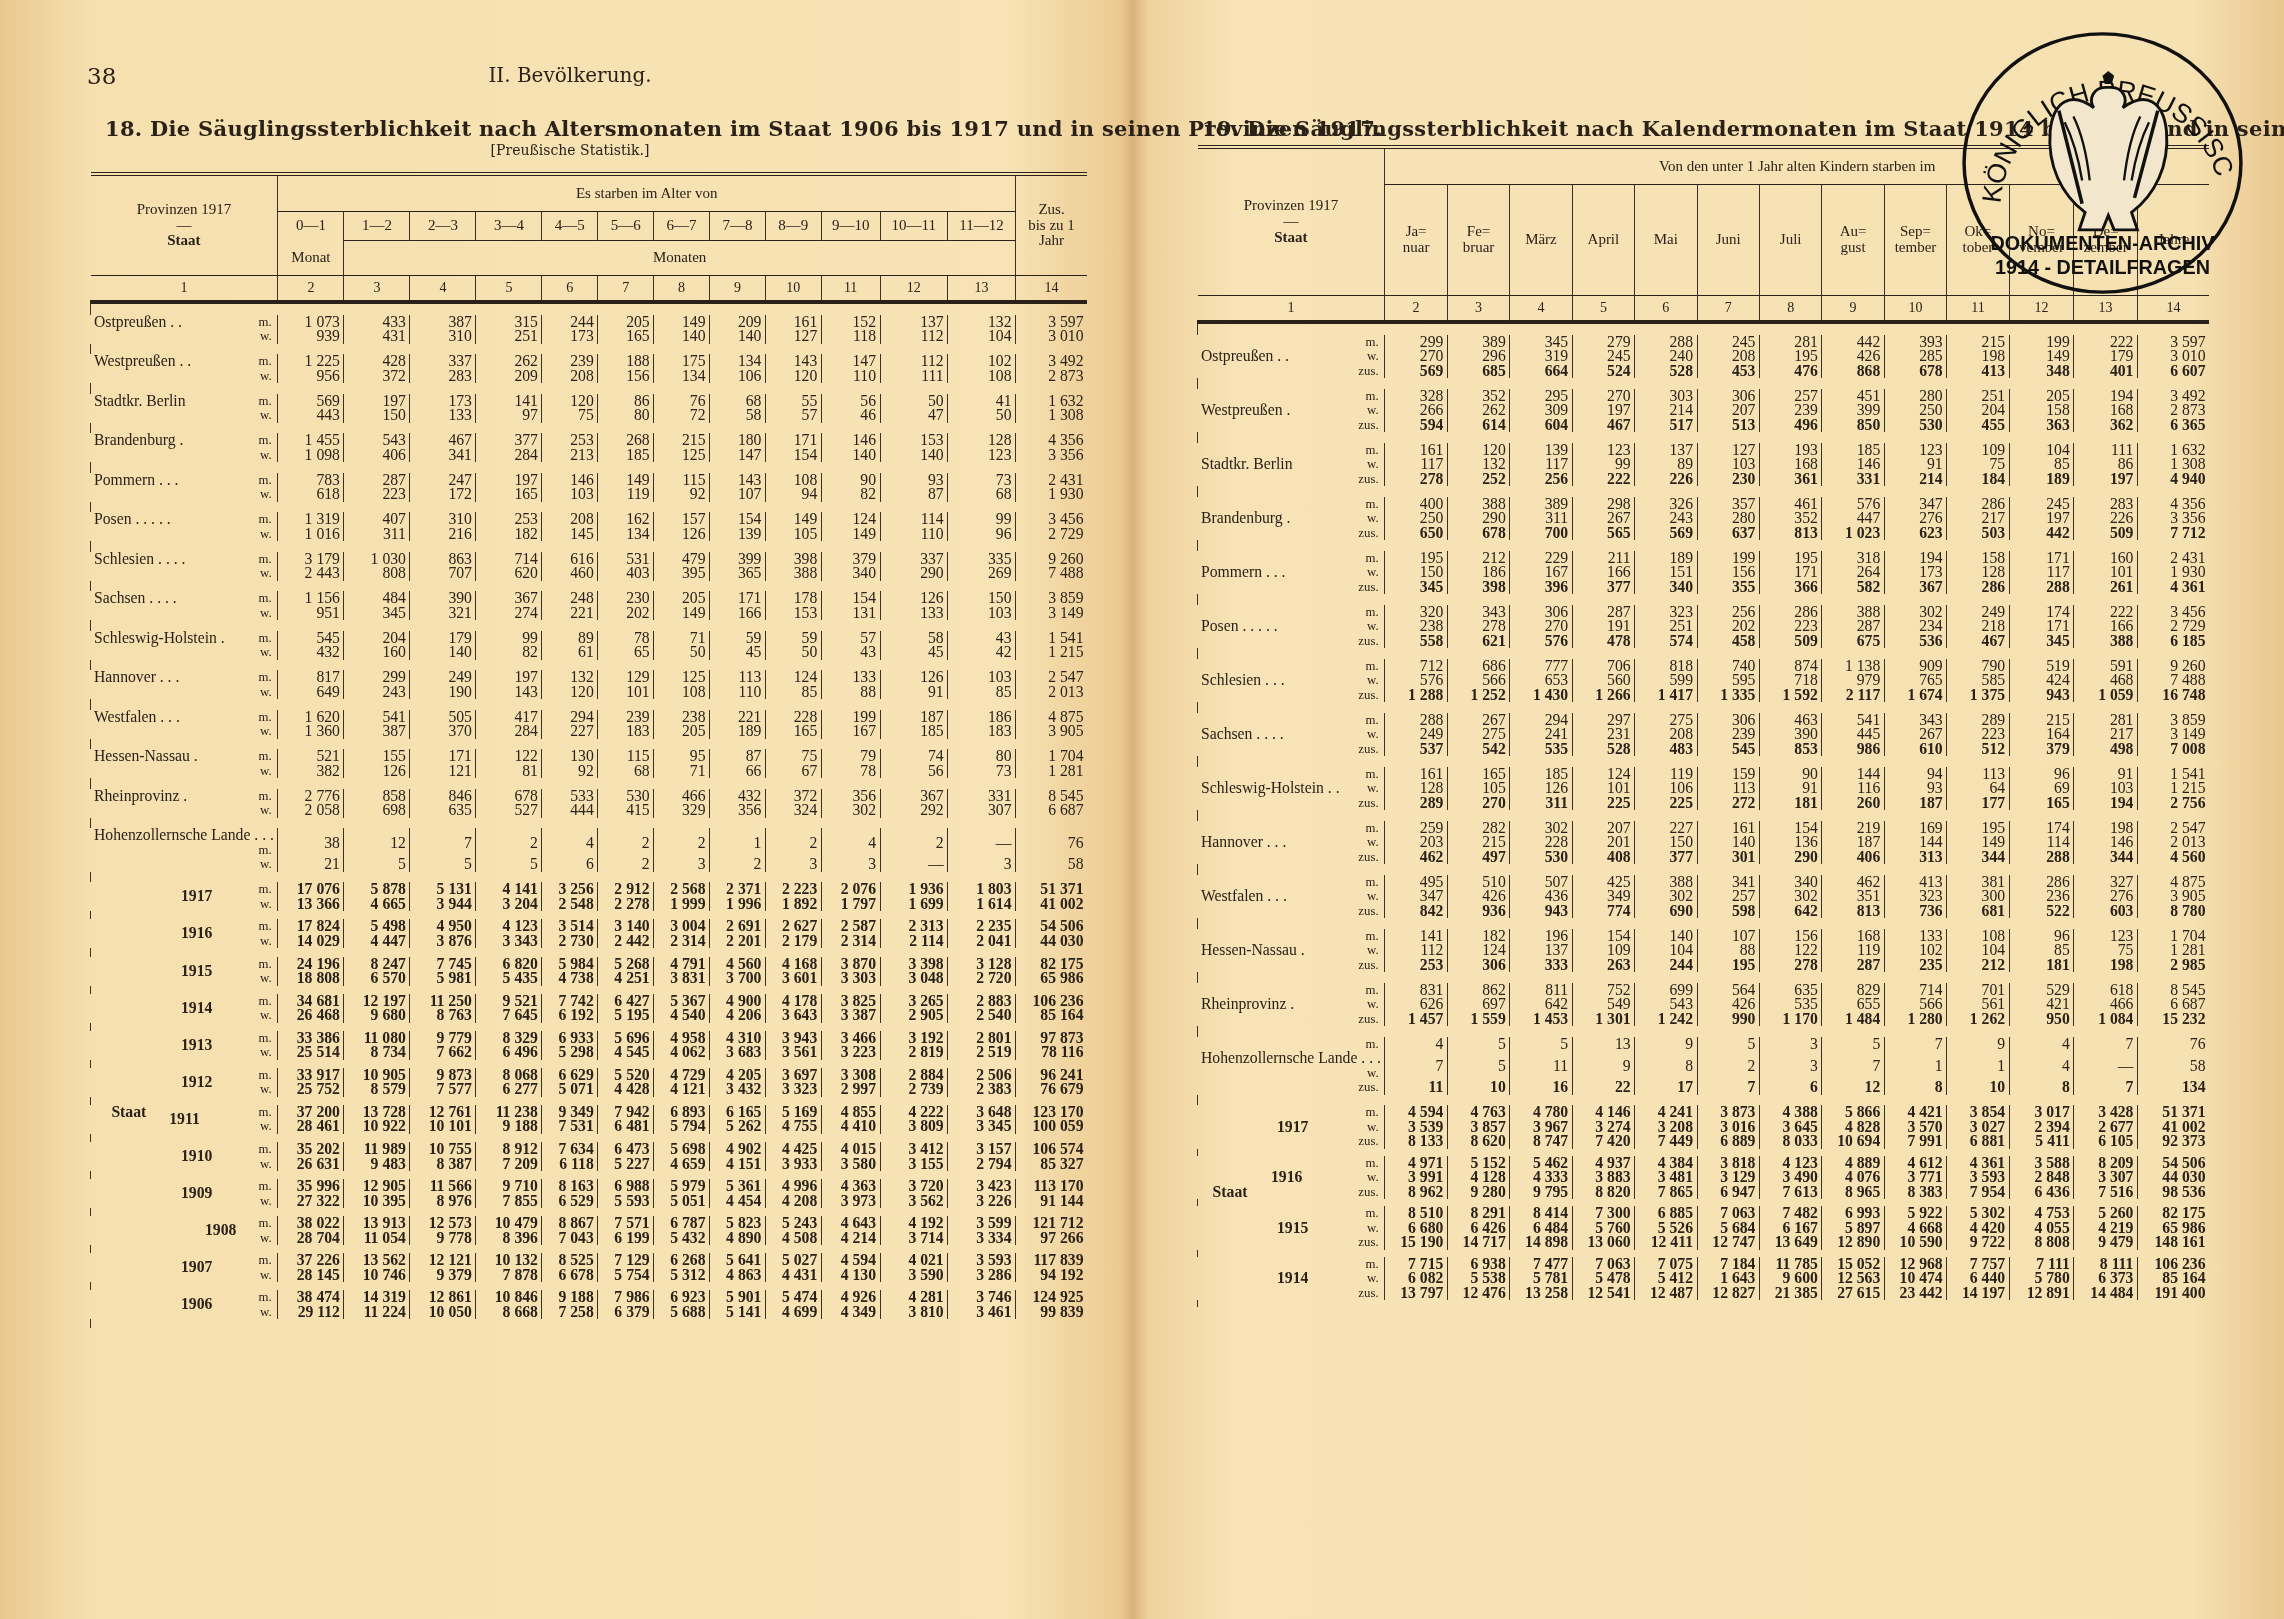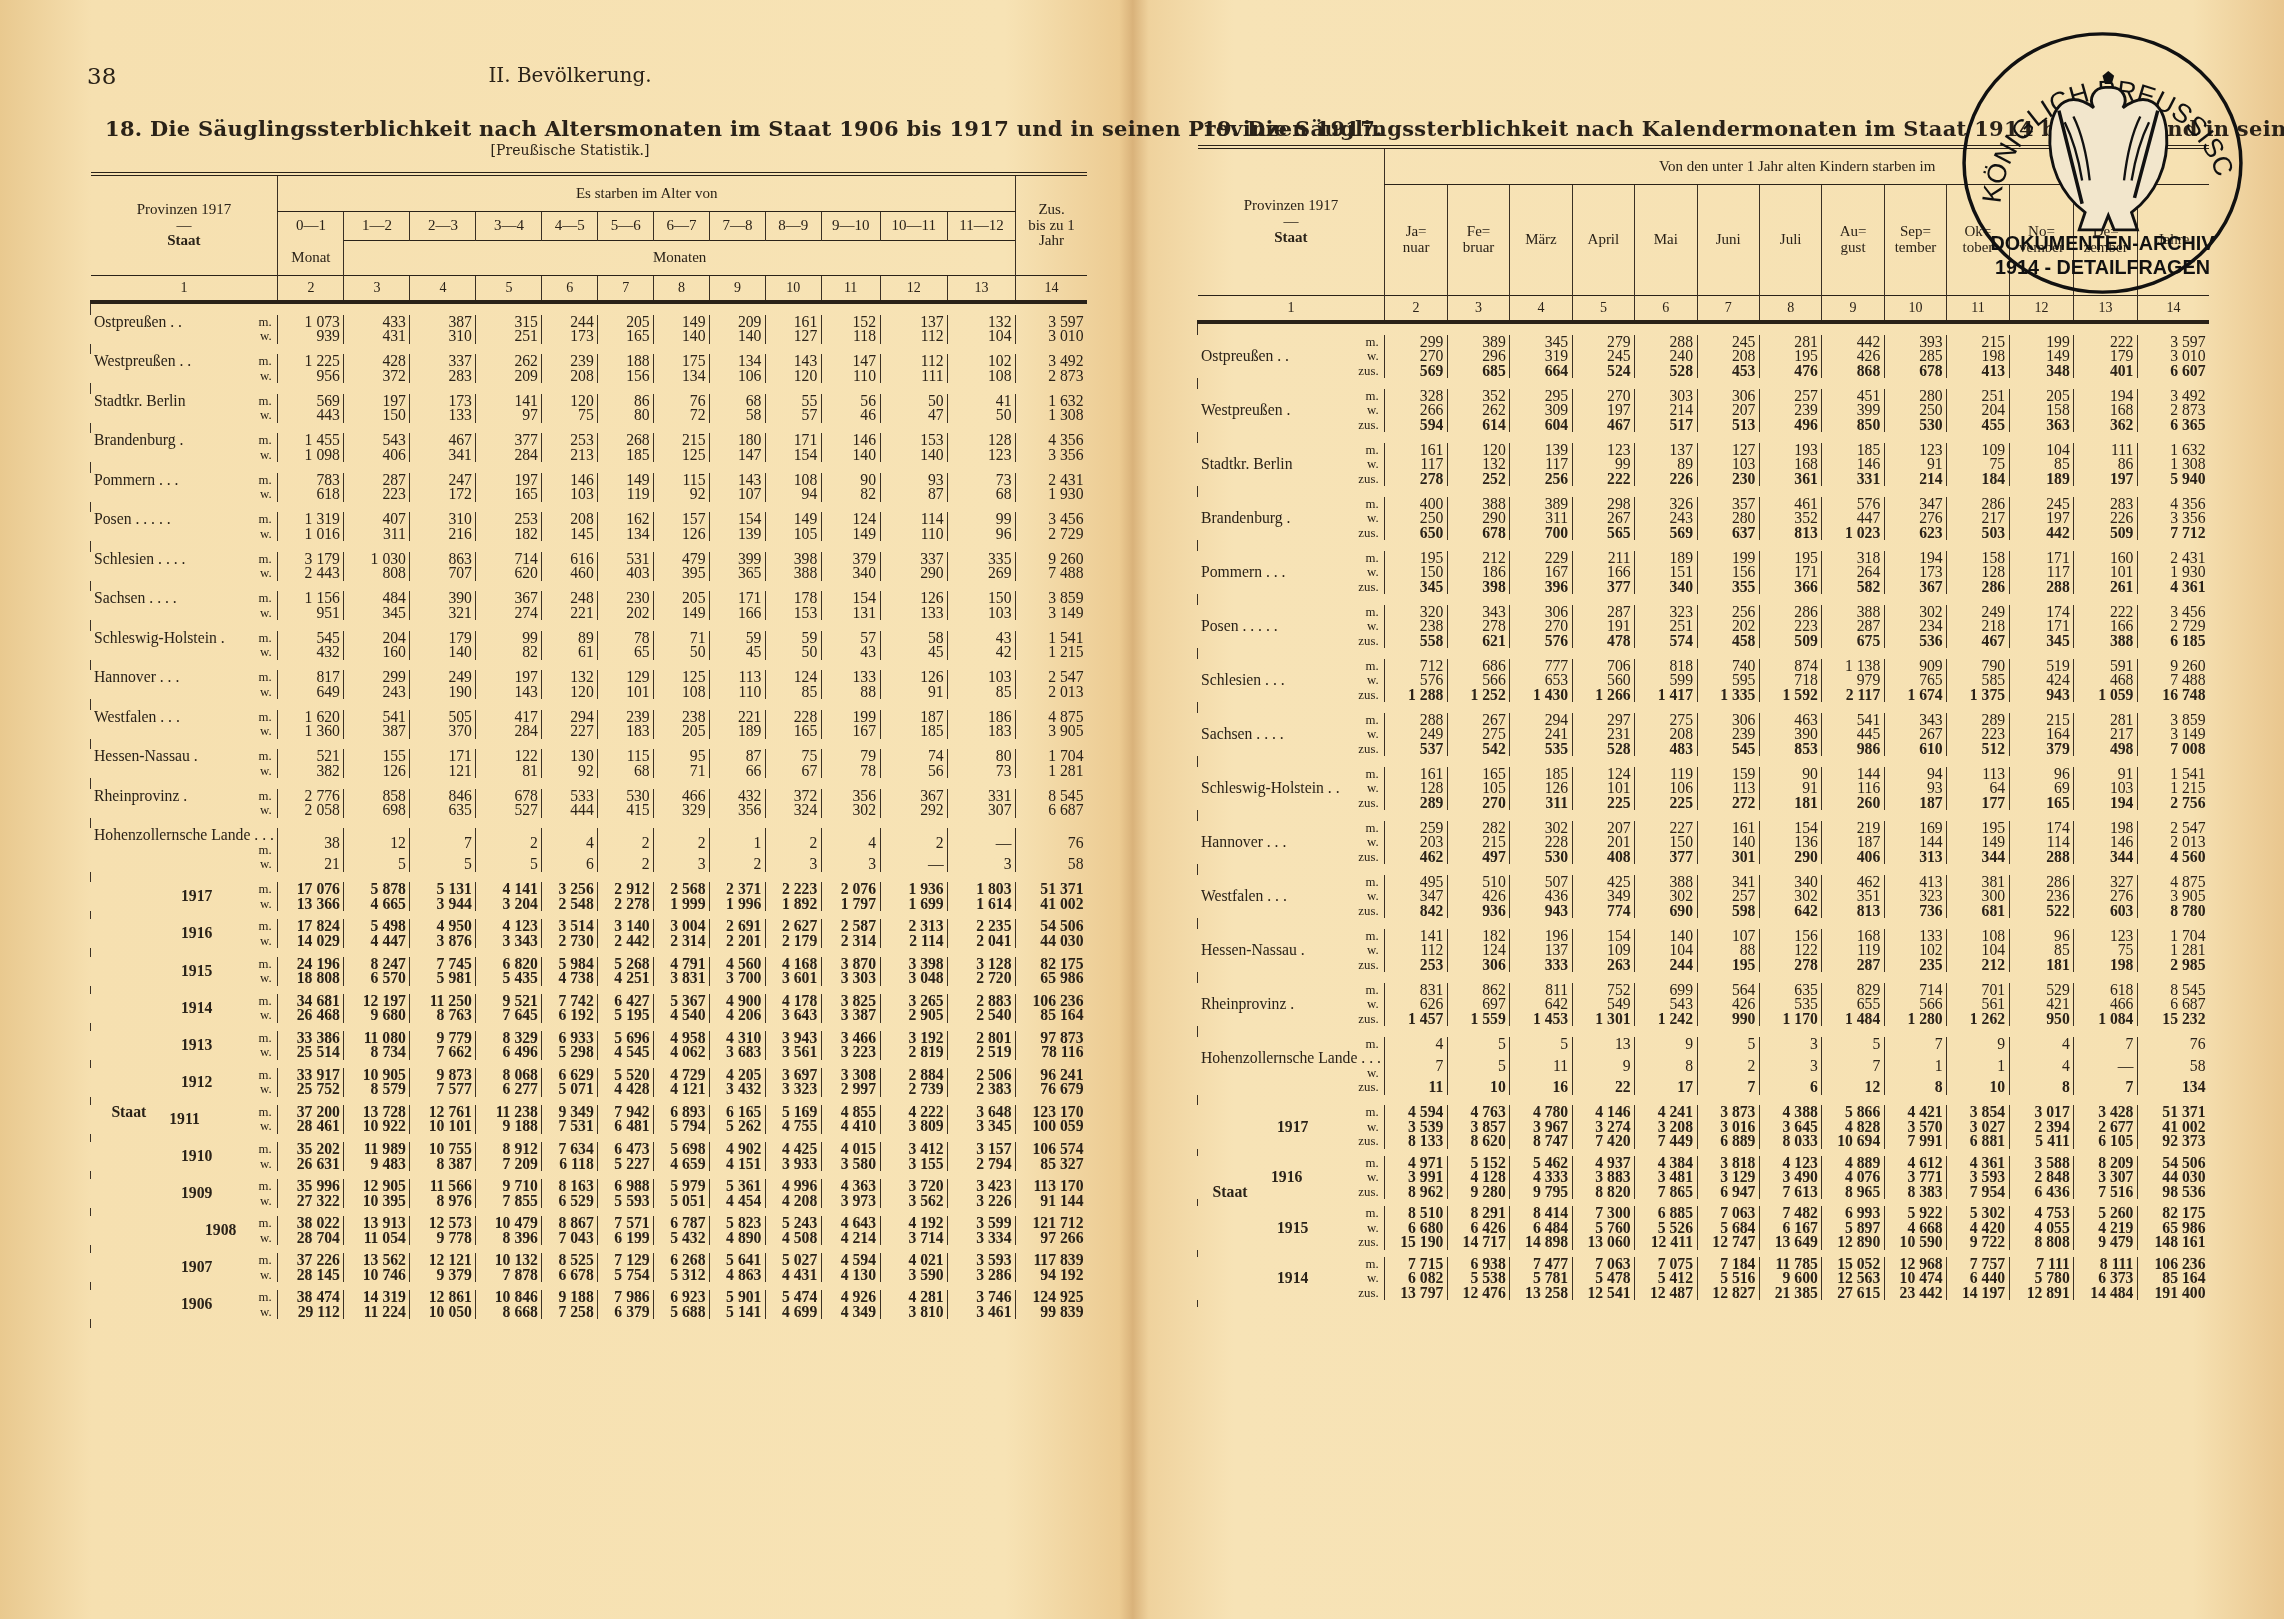--- a/index.html
+++ b/index.html
@@ -1300,21 +1300,21 @@
             <td class="num">256</td>
             <td class="num">222</td>
             <td class="num">226</td>
             <td class="num">230</td>
             <td class="num">361</td>
             <td class="num">331</td>
             <td class="num">214</td>
             <td class="num">184</td>
             <td class="num">189</td>
             <td class="num">197</td>
-            <td class="num">5 940</td>
+            <td class="num">4 940</td>
           </tr>
           <tr class="gap">
             <td colspan="14"></td>
           </tr>
           <tr>
             <td class="lbl">
               <span style="float: right; font-size: 12.8px; padding-right: 2.3px;">m.</span>
             </td>
             <td class="num">400</td>
             <td class="num">388</td>
@@ -2098,21 +2098,21 @@
             <td class="num">8 111</td>
             <td class="num">106 236</td>
           </tr>
           <tr class="bold">
             <td class="lbl"><span style="font-weight: bold; position: relative; left: 76px;">1914</span><span style="float: right; font-size: 12.8px; padding-right: 2.3px;">w.</span></td>
             <td class="num">6 082</td>
             <td class="num">5 538</td>
             <td class="num">5 781</td>
             <td class="num">5 478</td>
             <td class="num">5 412</td>
-            <td class="num">5 516</td>
+            <td class="num">1 643</td>
             <td class="num">9 600</td>
             <td class="num">12 563</td>
             <td class="num">10 474</td>
             <td class="num">6 440</td>
             <td class="num">5 780</td>
             <td class="num">6 373</td>
             <td class="num">85 164</td>
           </tr>
           <tr class="bold">
             <td class="lbl">

